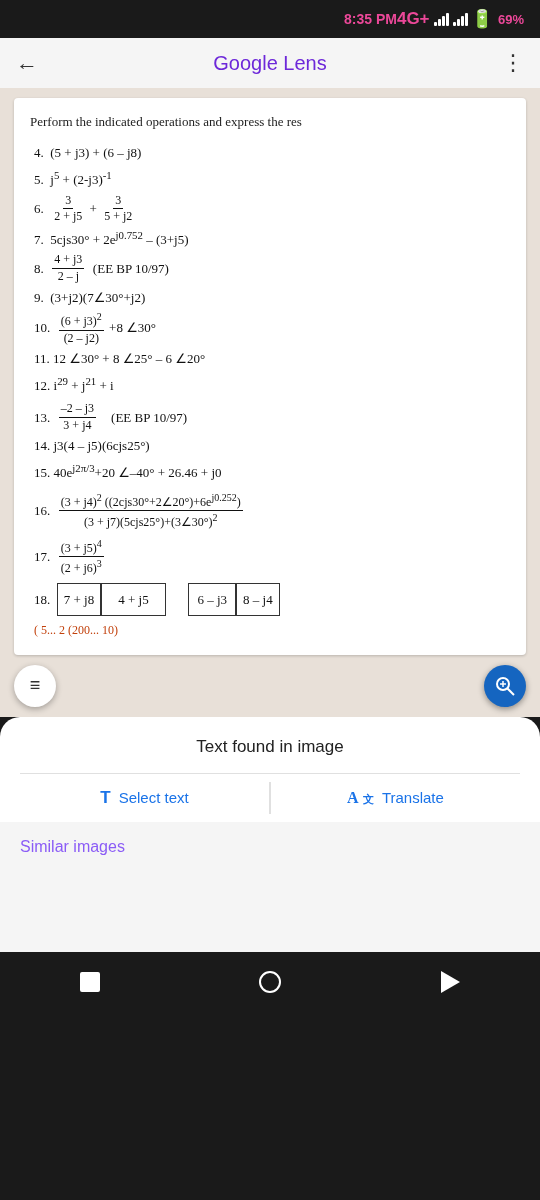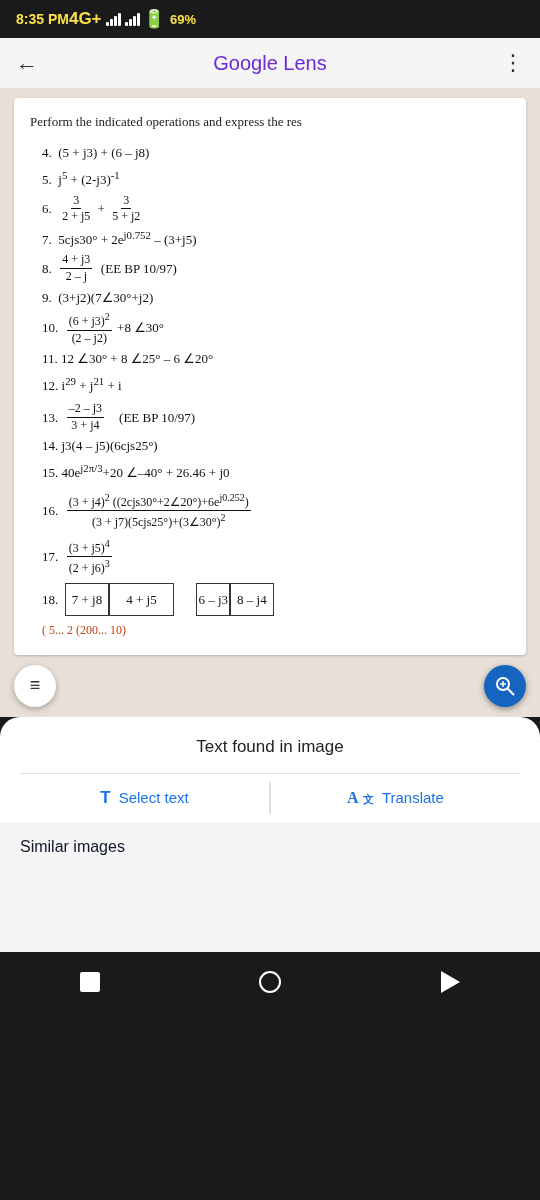--- a/index.html
+++ b/index.html
@@ -8,25 +8,25 @@
       width: 540px;
       min-height: 1200px;
       background: #1a1a1a;
       font-family: 'Arial', sans-serif;
       overflow-x: hidden;
     }
 
     
     .status-bar {
       display: flex;
-      justify-content: flex-start;
+      justify-content: flex-end;
       align-items: center;
       padding: 8px 16px;
       background: #1a1a1a;
-      color: #fde047;
+      color: #ec4899;
       font-size: 14px;
       font-weight: 600;
     }
     .status-right {
       display: flex;
       align-items: center;
       gap: 4px;
       font-size: 13px;
     }
     .signal-bars {
@@ -105,21 +105,21 @@
     }
     .fraction .denominator {
       padding: 0 2px;
       line-height: 1.3;
     }
 
     .math-line {
       display: flex;
       align-items: center;
       flex-wrap: wrap;
-      margin: 1px 12px;
+      margin: 1px 4px;
       font-size: 13px;
     }
 
     
     .bottom-panel {
       background: white;
       border-radius: 20px 20px 0 0;
       padding: 20px 20px 0 20px;
       position: relative;
     }
@@ -162,21 +162,21 @@
       margin: 8px 0;
     }
 
     
     .similar-section {
       background: #f5f5f5;
       padding: 16px 20px;
     }
     .similar-title {
       font-size: 16px;
-      color: #0f172a;
+      color: #8b5cf6;
       font-weight: 400;
     }
 
     
     .bottom-nav {
       display: flex;
       justify-content: space-around;
       align-items: center;
       background: #1a1a1a;
       padding: 12px 0 8px;
@@ -352,21 +352,21 @@
     <div class="math-line" style="margin-top:6px;">
       <span>18. &nbsp;</span>
       <span style="border: 1.5px solid #333; padding: 4px 6px; display:inline-flex; align-items:center; gap:4px;font-family:Liberation Serif, serif;">
         <span>7 + j8</span>
       </span>
       <span style="border: 1.5px solid #333; padding: 4px 16px; display:inline-flex; align-items:center; gap:4px;">
         <span>4 + j5</span>
       </span>
       <br>
       <span>&nbsp;&nbsp;&nbsp;&nbsp;&nbsp;&nbsp;&nbsp;</span>
-      <span style="border: 1.5px solid #333; padding: 4px 1px; display:inline-flex; gap:4px;">
+      <span style="border: 1.5px solid #333; padding: 4px 8px; display:inline-flex; gap:4px;">
         <span>6 – j3</span>
       </span>
       <span style="border: 1.5px solid #333; padding: 4px 6px; display:inline-flex; align-items:center; gap:4px;">
         <span>8 – j4</span>
       </span>
     </div>
 
     <div class="math-line" style="margin-top:4px; color:#c2410c; font-size:12px;">
       <span>( 5... 2 (200... 10)</span>
     </div>

